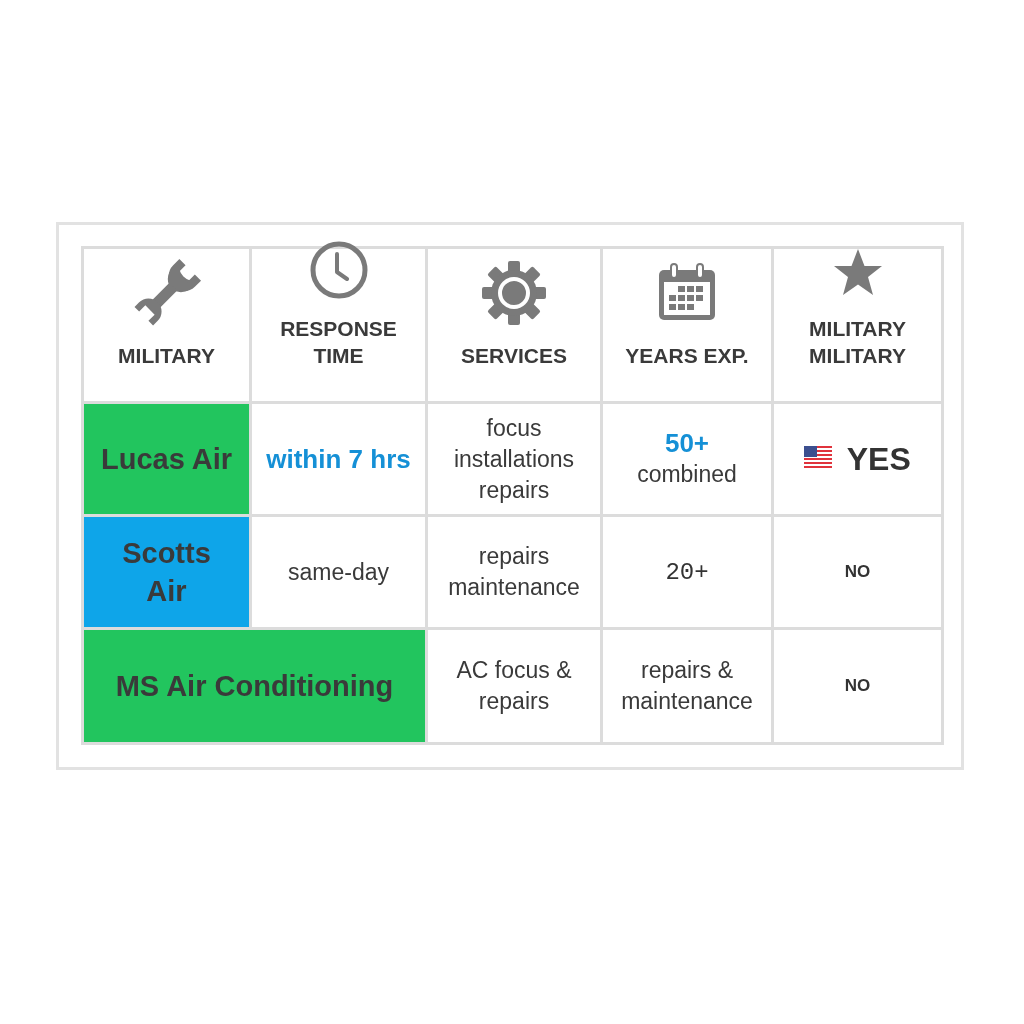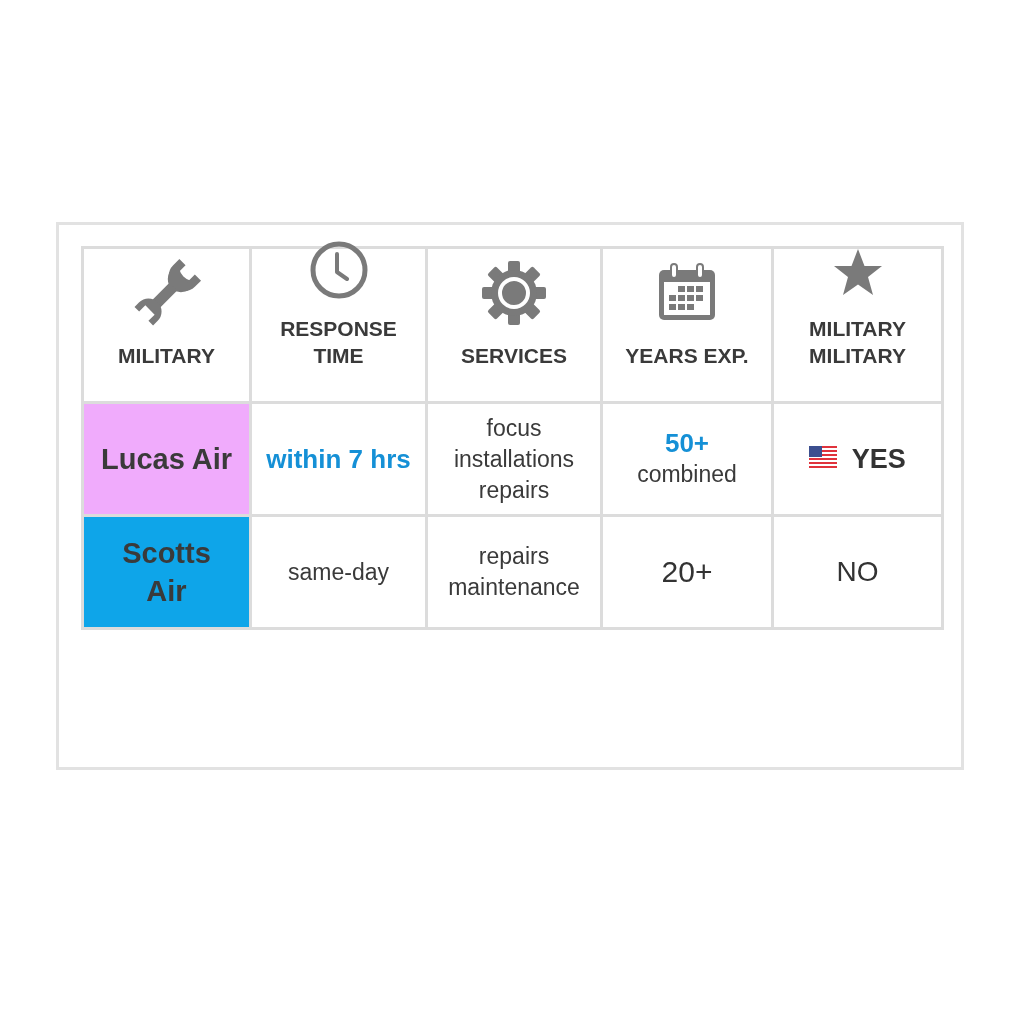--- a/index.html
+++ b/index.html
@@ -18,27 +18,27 @@
     padding:0; color:#3a3a3a;
   }
   .head th { height:152px; font-weight:bold; font-size:21px; color:#333; vertical-align:bottom; }
   .head .hcell { display:flex; flex-direction:column; align-items:center; justify-content:flex-end; height:152px; padding-bottom:32px; box-sizing:border-box; }
   .head .ic { height:70px; display:flex; align-items:center; justify-content:center; margin-bottom:14px; }
   .head .lbl { line-height:27px; }
   tr.r1 td { height:110px; }
   tr.r2 td { height:110px; }
   tr.r3 td { height:112px; }
   .prov { color:#fff; font-weight:bold; font-size:29px; line-height:38px; }
-  .blue { background:#f0abfc; }
+  .blue { background:#22c55e; }
   .gray { background:#0ea5e9; }
   .val { font-size:23px; line-height:31px; color:#3a3a3a; }
-  .big { font-size:28px; font-weight:normal; color:#333; }
+  .big { font-size:17px; font-weight:bold; color:#333; }
   .accent { color:#1590d6; font-weight:bold; font-size:26px; }
   .flag { display:inline-block; vertical-align:middle; margin-right:10px; }
-  .yes { font-weight:bold; font-size:27px; color:#333; vertical-align:middle; }
+  .yes { font-weight:bold; font-size:32px; color:#333; vertical-align:middle; }
 </style>
 </head>
 <body>
 
 <div class="frame"></div>
 
 <table class="grid">
   <colgroup>
     <col style="width:168px">
       <col style="width:176px">
@@ -178,21 +178,37 @@
       <div>Air</div>
     </td>
     <td class="val">
       <span>same-day</span>
     </td>
     <td class="val">
       <div>repairs</div>
       <div>maintenance</div>
     </td>
     <td>
-      <span class="big" style="font-weight:normal;font-size:30px;">20+</span>
+      <span class="big" style="font-weight:normal;font-size:24px;font-family:Liberation Mono, monospace;">20+</span>
     </td>
     <td>
       <span class="big">NO</span>
     </td>
   </tr>
 
+  <tr class="r3">
+    <td class="prov blue" colspan="2">
+      <span>MS Air Conditioning</span>
+    </td>
+    <td class="val">
+      <div>AC focus &amp;</div>
+      <div>repairs</div>
+    </td>
+    <td class="val">
+      <div>repairs &amp;</div>
+      <div>maintenance</div>
+    </td>
+    <td>
+      <span class="big">NO</span>
+    </td>
+  </tr>
 </tbody>
   </table>
 
 </body></html>

